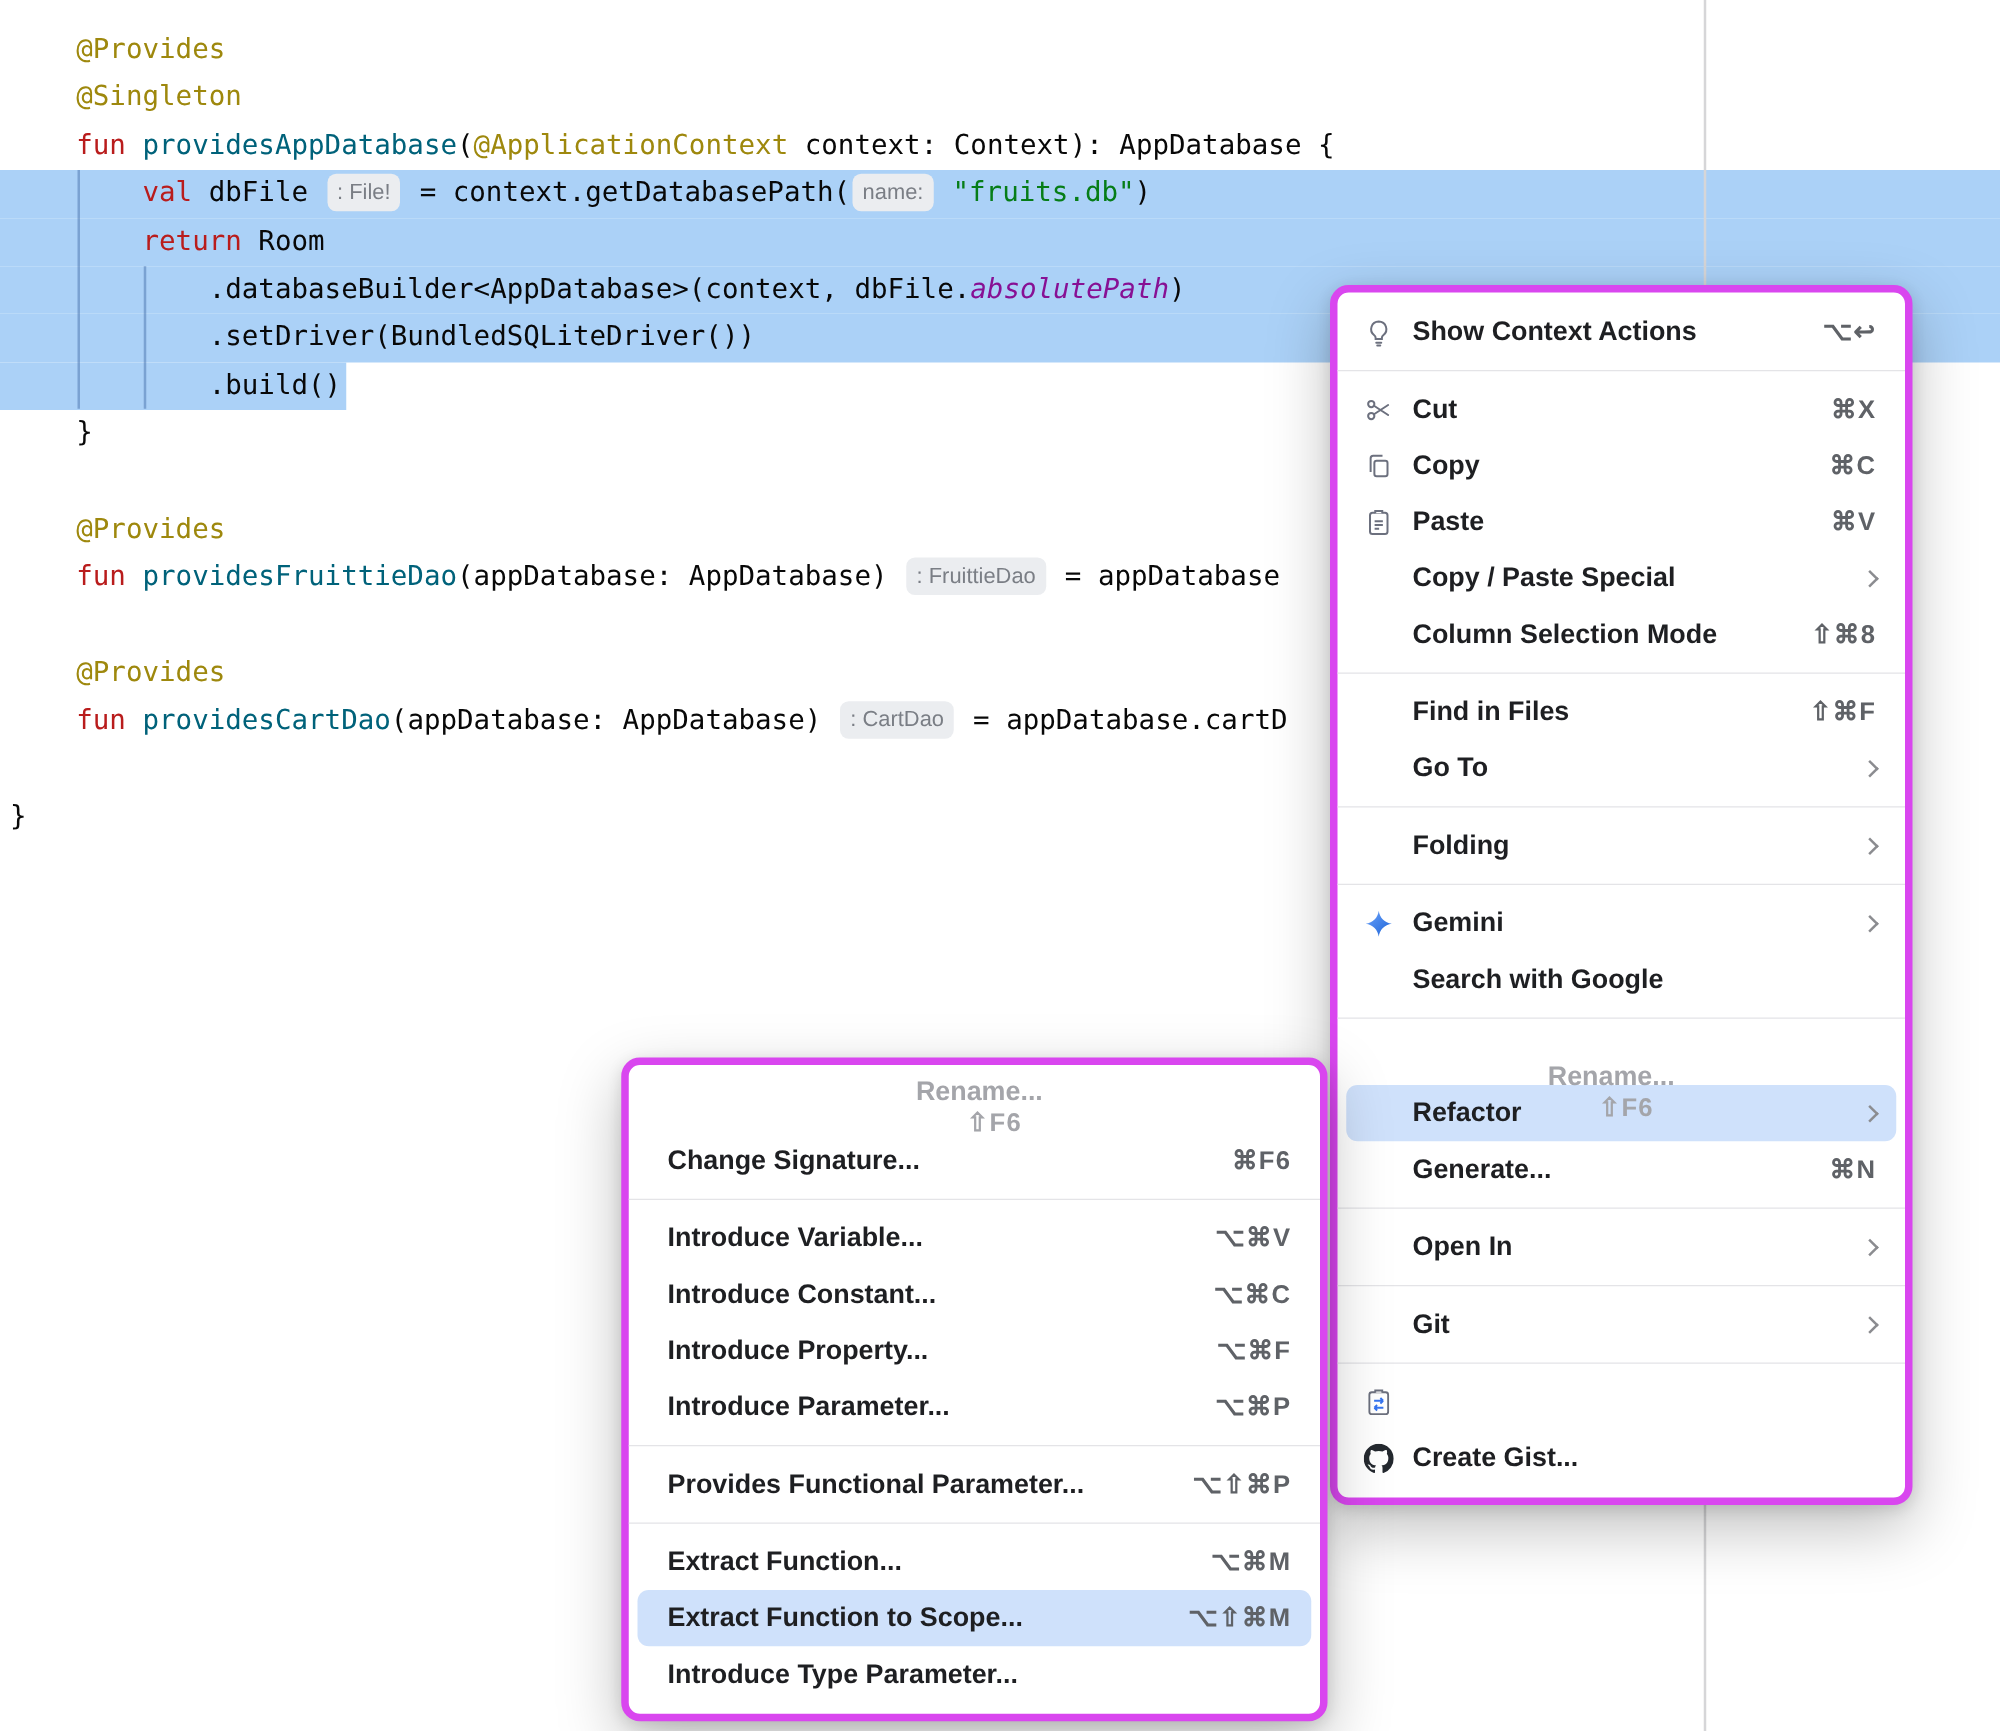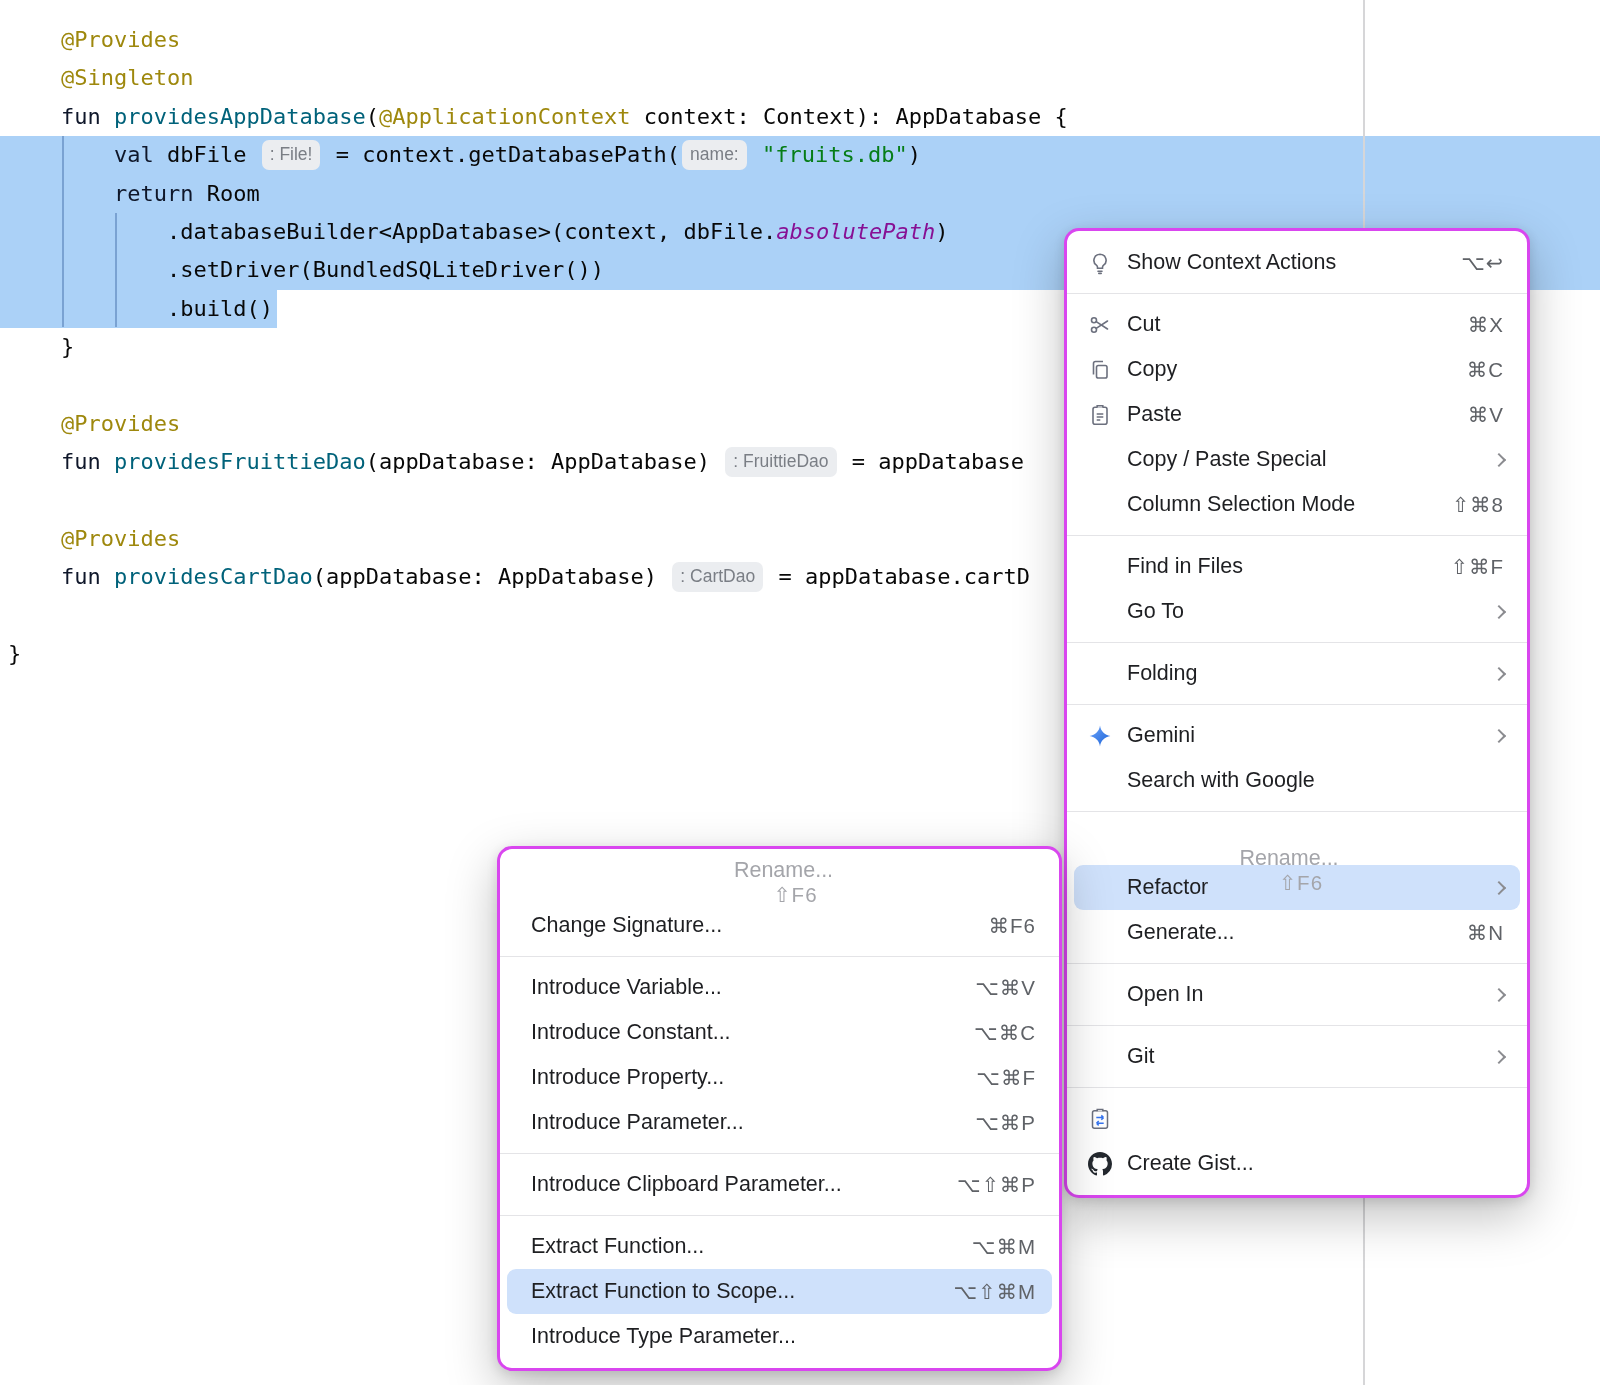--- a/index.html
+++ b/index.html
@@ -15,41 +15,41 @@
   .editor{ position:absolute; inset:0; padding-top:21px;
            font-family:"DejaVu Sans Mono","Liberation Mono",monospace;
            font-size:22px; color:#080808; }
   .code-line{ height:38.4px; line-height:38.4px; white-space:pre; padding-left:8px; }
   .code-line.sel-full{ background:var(--sel); }
   .code-line.sel-text .line-inner{
       display:inline-block; background:var(--sel);
       margin-left:-8px; padding-left:8px; padding-right:4px;
       height:38.4px; line-height:38.4px; }
 
-  .tok-kw{ color:#0f172a; }
+  .tok-kw{ color:#b91c1c; }
   .tok-ann{ color:#9E880D; }
   .tok-fn{ color:#00627A; }
   .tok-str{ color:#067D17; }
   .tok-prop{ color:#871094; font-style:italic; }
   .tok-plain{ color:#080808; }
   .tok-chip{
       display:inline-block; font-family:"Liberation Sans",sans-serif;
       font-size:17.5px; line-height:1; color:#7a7e85; background:#ebedf0;
       border-radius:7px; padding:6px 8px; margin:0 2px; transform:translateY(-2px); }
 
   .indent-guide{ position:absolute; width:1.5px; background:rgba(62,105,165,.45); z-index:2; }
   .guide-1{ left:62px; top:136px; height:191px; }
   .guide-2{ left:115px; top:213px; height:114px; }
   .margin-line{ position:absolute; left:1363px; top:0; width:1.5px; height:1385px;
                 background:#d6d6d8; z-index:3; }
 
   
-  .menu{ position:absolute; background:#ffffff; border:3px solid #d946ef;
+  .menu{ position:absolute; background:#ffffff; border:6px solid #d946ef;
          border-radius:15px; padding:9px 0; z-index:10;
-         box-shadow:0 18px 50px rgba(0,0,0,.25), 0 3px 12px rgba(0,0,0,.12); }
+         box-shadow:0 18px 50px rgba(0,0,0,.25), 0 3px 12px rgba(0,0,0,.12);font-weight:bold; }
   .main-menu{ left:1064px; top:228px; width:466px; }
   .submenu{ left:497px; top:846px; width:565px; }
 
   .menu-item{ display:flex; align-items:center; height:45px; margin:0 7px;
               padding:0 16px 0 0; border-radius:9px; color:#1e1f22; font-size:21.5px; }
   .submenu .menu-item{ padding-left:24px; }
   .menu-item.hl{ background:var(--menu-hl); }
   .menu-item.disabled{ color:#a4a5aa;flex-direction:column; }
   .menu-item.disabled .mi-short{ color:#a4a5aa; }
 
@@ -250,21 +250,21 @@
     <div class="menu-item">
       <span class="mi-label">Introduce Property...</span>
       <span class="mi-short">⌥⌘F</span>
     </div>
     <div class="menu-item">
       <span class="mi-label">Introduce Parameter...</span>
       <span class="mi-short">⌥⌘P</span>
     </div>
     <div class="menu-sep"></div>
     <div class="menu-item">
-      <span class="mi-label">Introduce Clipboard Parameter...</span>
+      <span class="mi-label">Provides Functional Parameter...</span>
       <span class="mi-short">⌥⇧⌘P</span>
     </div>
     <div class="menu-sep"></div>
     <div class="menu-item">
       <span class="mi-label">Extract Function...</span>
       <span class="mi-short">⌥⌘M</span>
     </div>
     <div class="menu-item hl">
       <span class="mi-label">Extract Function to Scope...</span>
       <span class="mi-short">⌥⇧⌘M</span>

